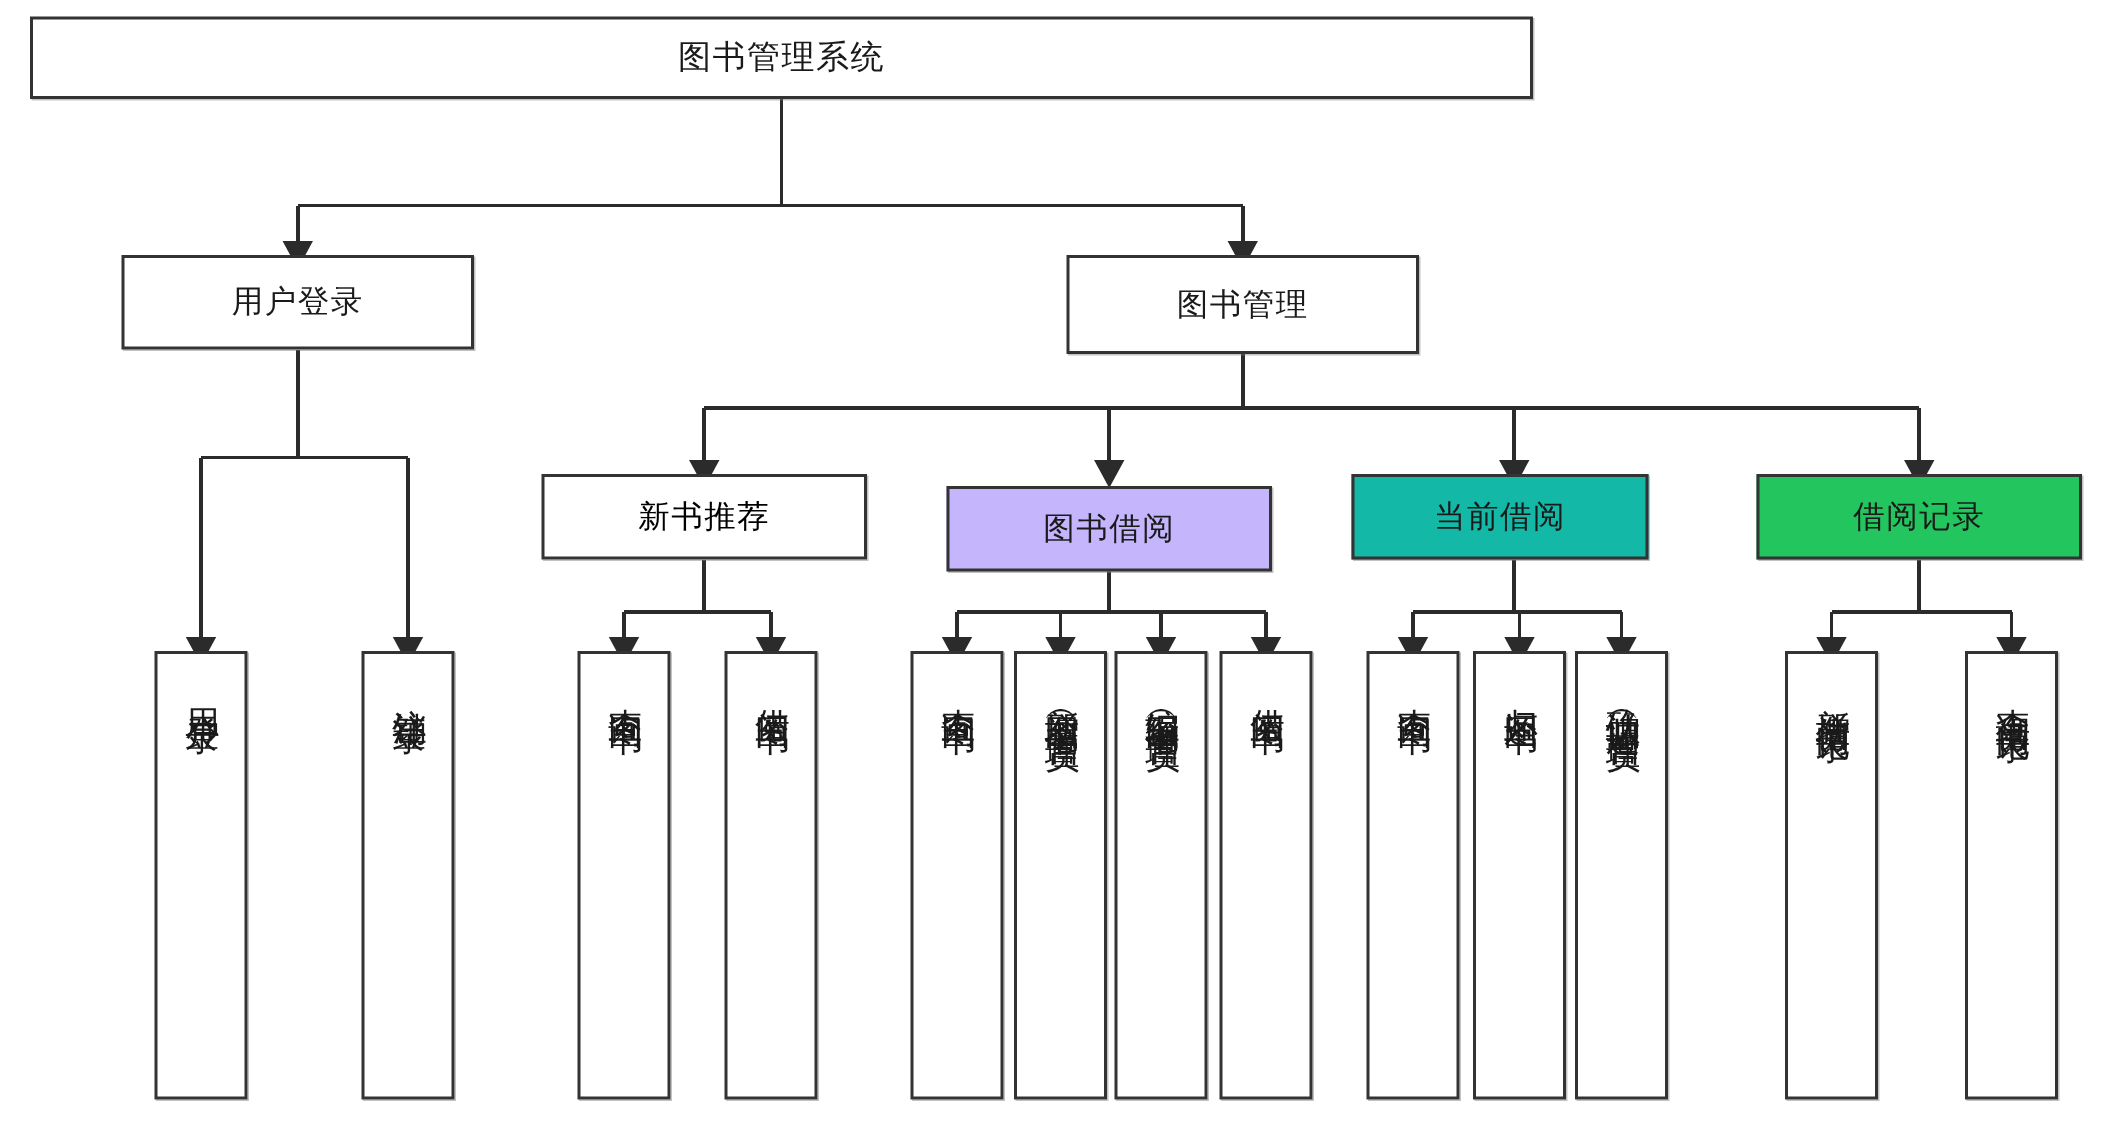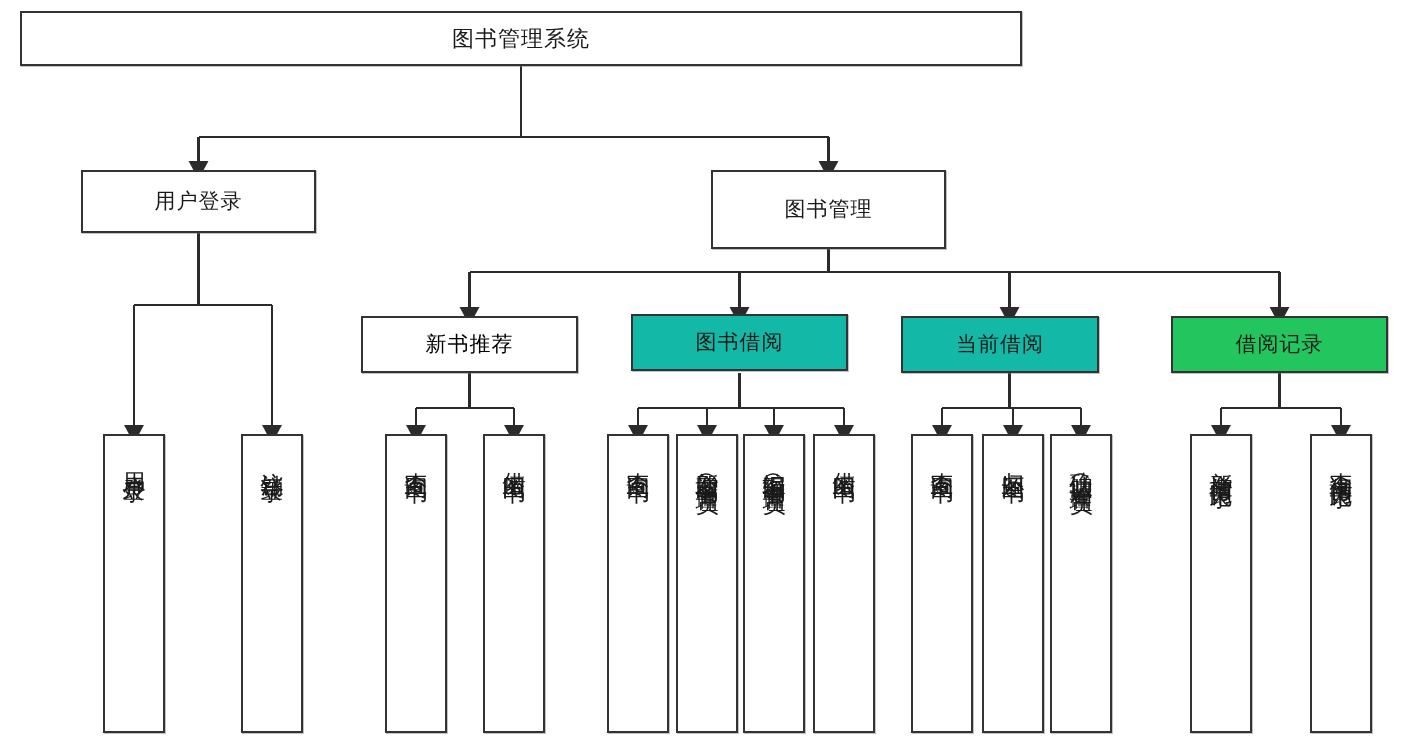--- a/index.html
+++ b/index.html
@@ -103,27 +103,27 @@
       </g>
   </svg>
 
   <div id="nodes-layer">
       <div class="node-box root" style="left: 20px; top: 11px; width: 1002px; height: 55px; border-color: rgb(51, 51, 51); background: rgb(255, 255, 255);">
         <span class="node-label" style="color: rgb(26, 26, 26);">图书管理系统</span>
       </div>
       <div class="node-box" style="left: 81px; top: 170px; width: 235px; height: 63px; border-color: rgb(51, 51, 51); background: rgb(255, 255, 255);">
         <span class="node-label" style="color: rgb(26, 26, 26);">用户登录</span>
       </div>
-      <div class="node-box" style="left: 711px; top: 170px; width: 235px; height: 79px; border-color: rgb(51, 51, 51); background: rgb(255, 255, 255);">
+      <div class="node-box" style="left: 711px; top: 170px; width: 235px; height: 66px; border-color: rgb(51, 51, 51); background: rgb(255, 255, 255);">
         <span class="node-label" style="color: rgb(26, 26, 26);">图书管理</span>
       </div>
       <div class="node-box" style="left: 361px; top: 316px; width: 217px; height: 57px; border-color: rgb(51, 51, 51); background: rgb(255, 255, 255);">
         <span class="node-label" style="color: #000000;">新书推荐</span>
       </div>
-      <div class="node-box" style="left: 631px; top: 314px; width: 217px; height: 57px; border-color: rgb(51, 51, 51); background: #14b8a6;">
+      <div class="node-box" style="left: 631px; top: 324px; width: 217px; height: 57px; border-color: rgb(51, 51, 51); background: #c4b5fd;">
         <span class="node-label" style="color: rgb(26, 26, 26);">图书借阅</span>
       </div>
       <div class="node-box" style="left: 901px; top: 316px; width: 198px; height: 57px; border-color: rgb(51, 51, 51); background: #14b8a6;">
         <span class="node-label" style="color: rgb(26, 26, 26);">当前借阅</span>
       </div>
       <div class="node-box" style="left: 1171px; top: 316px; width: 217px; height: 57px; border-color: rgb(51, 51, 51); background: #22c55e;">
         <span class="node-label" style="color: rgb(26, 26, 26);">借阅记录</span>
       </div>
       <div class="node-box vertical" style="left: 103px; top: 434px; width: 62px; height: 299px; border-color: rgb(51, 51, 51); background: rgb(255, 255, 255);">
         <span class="node-label" style="color: rgb(26, 26, 26);">用户登录</span>

